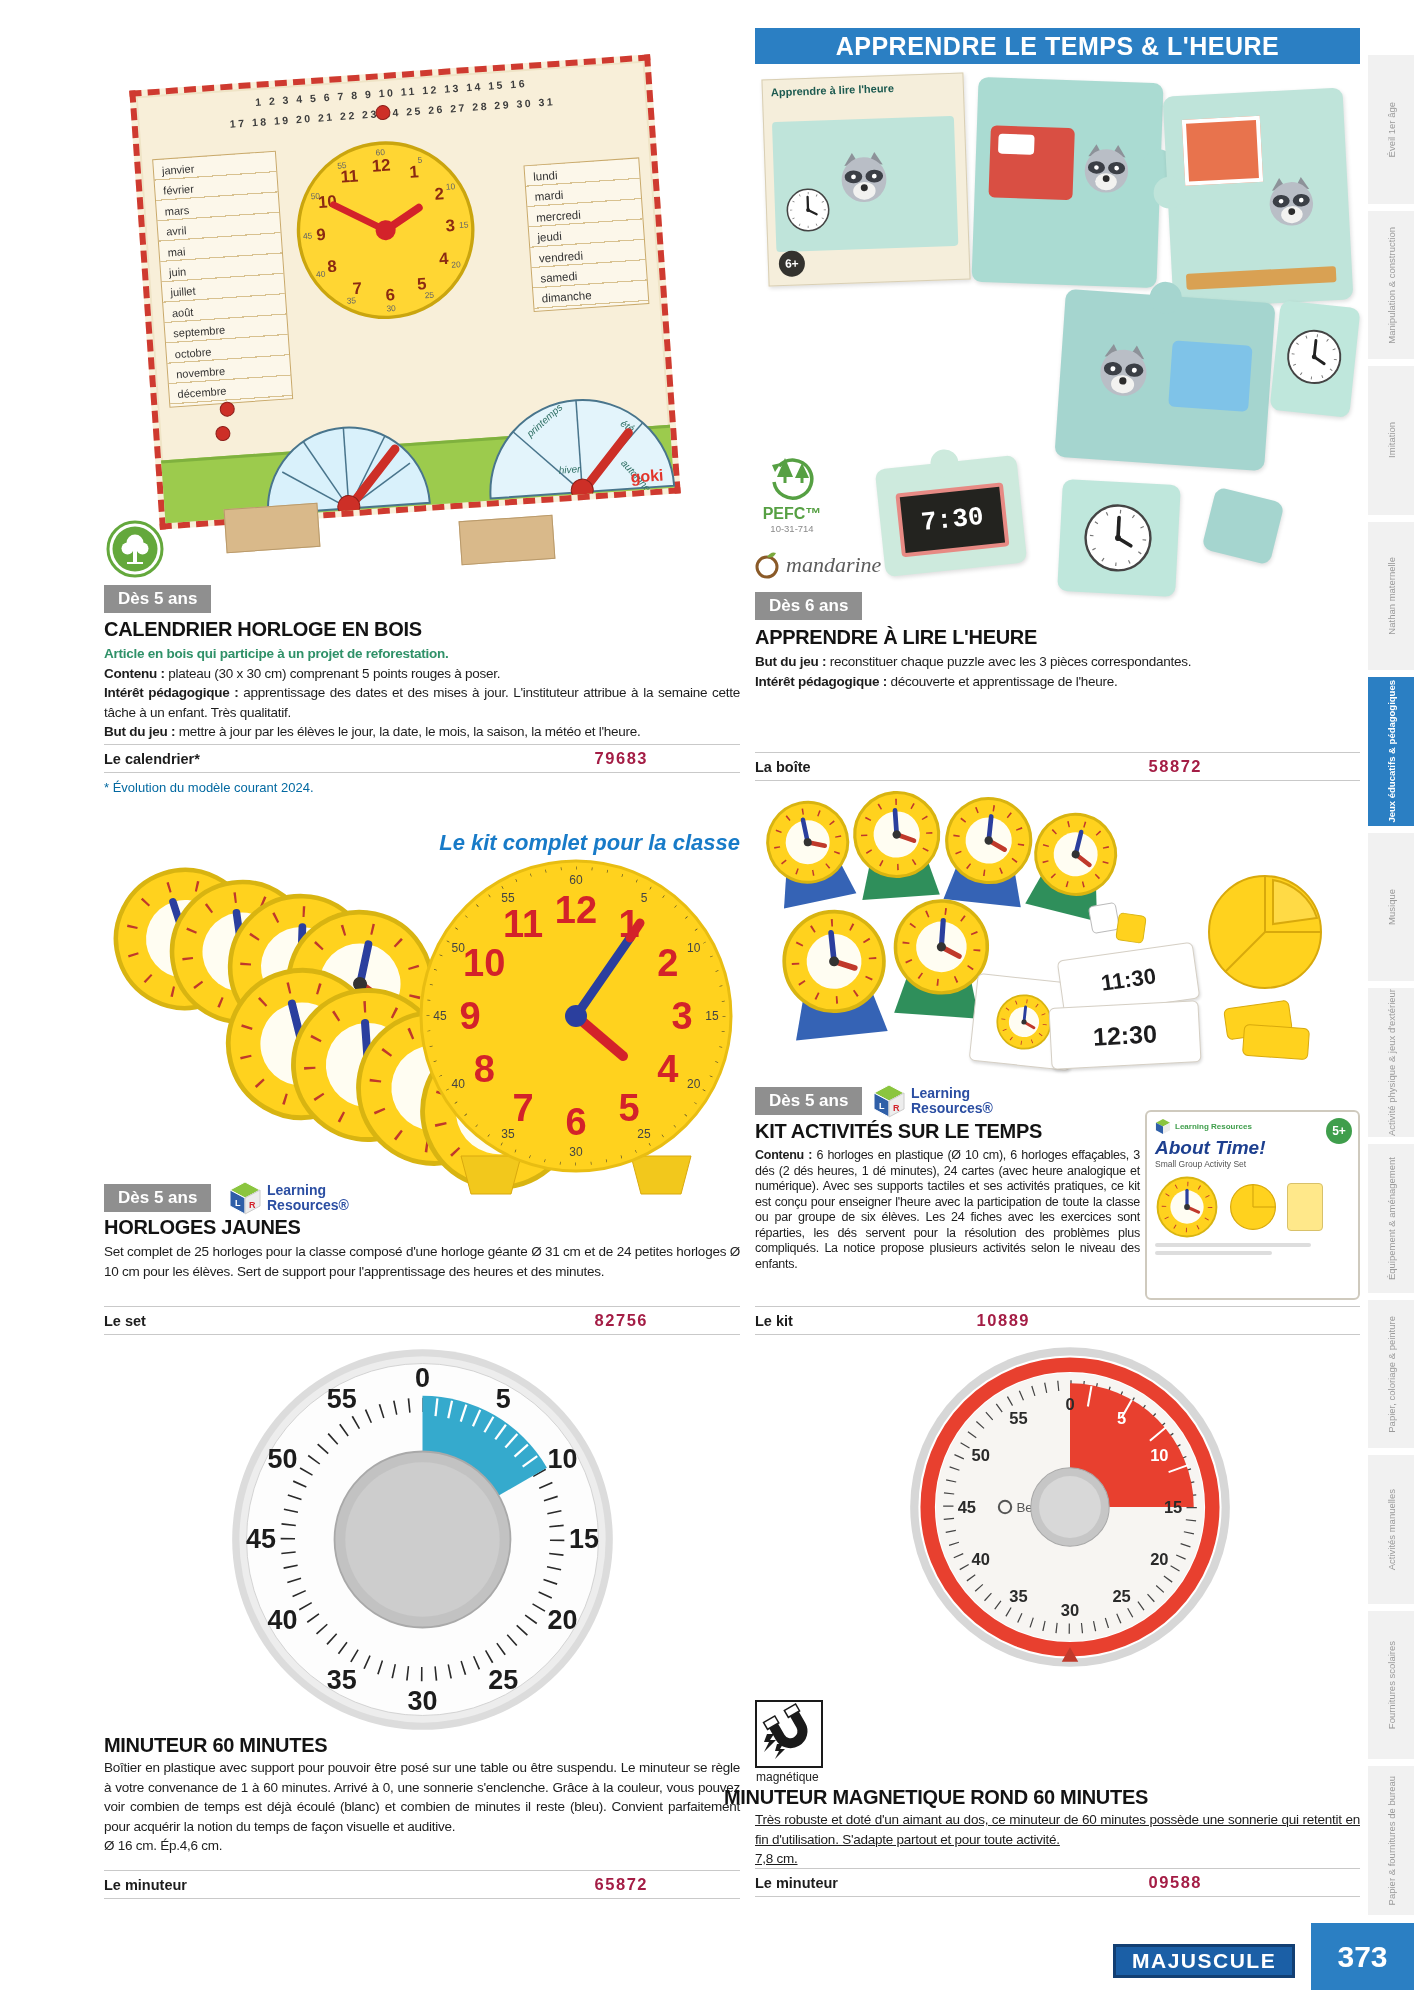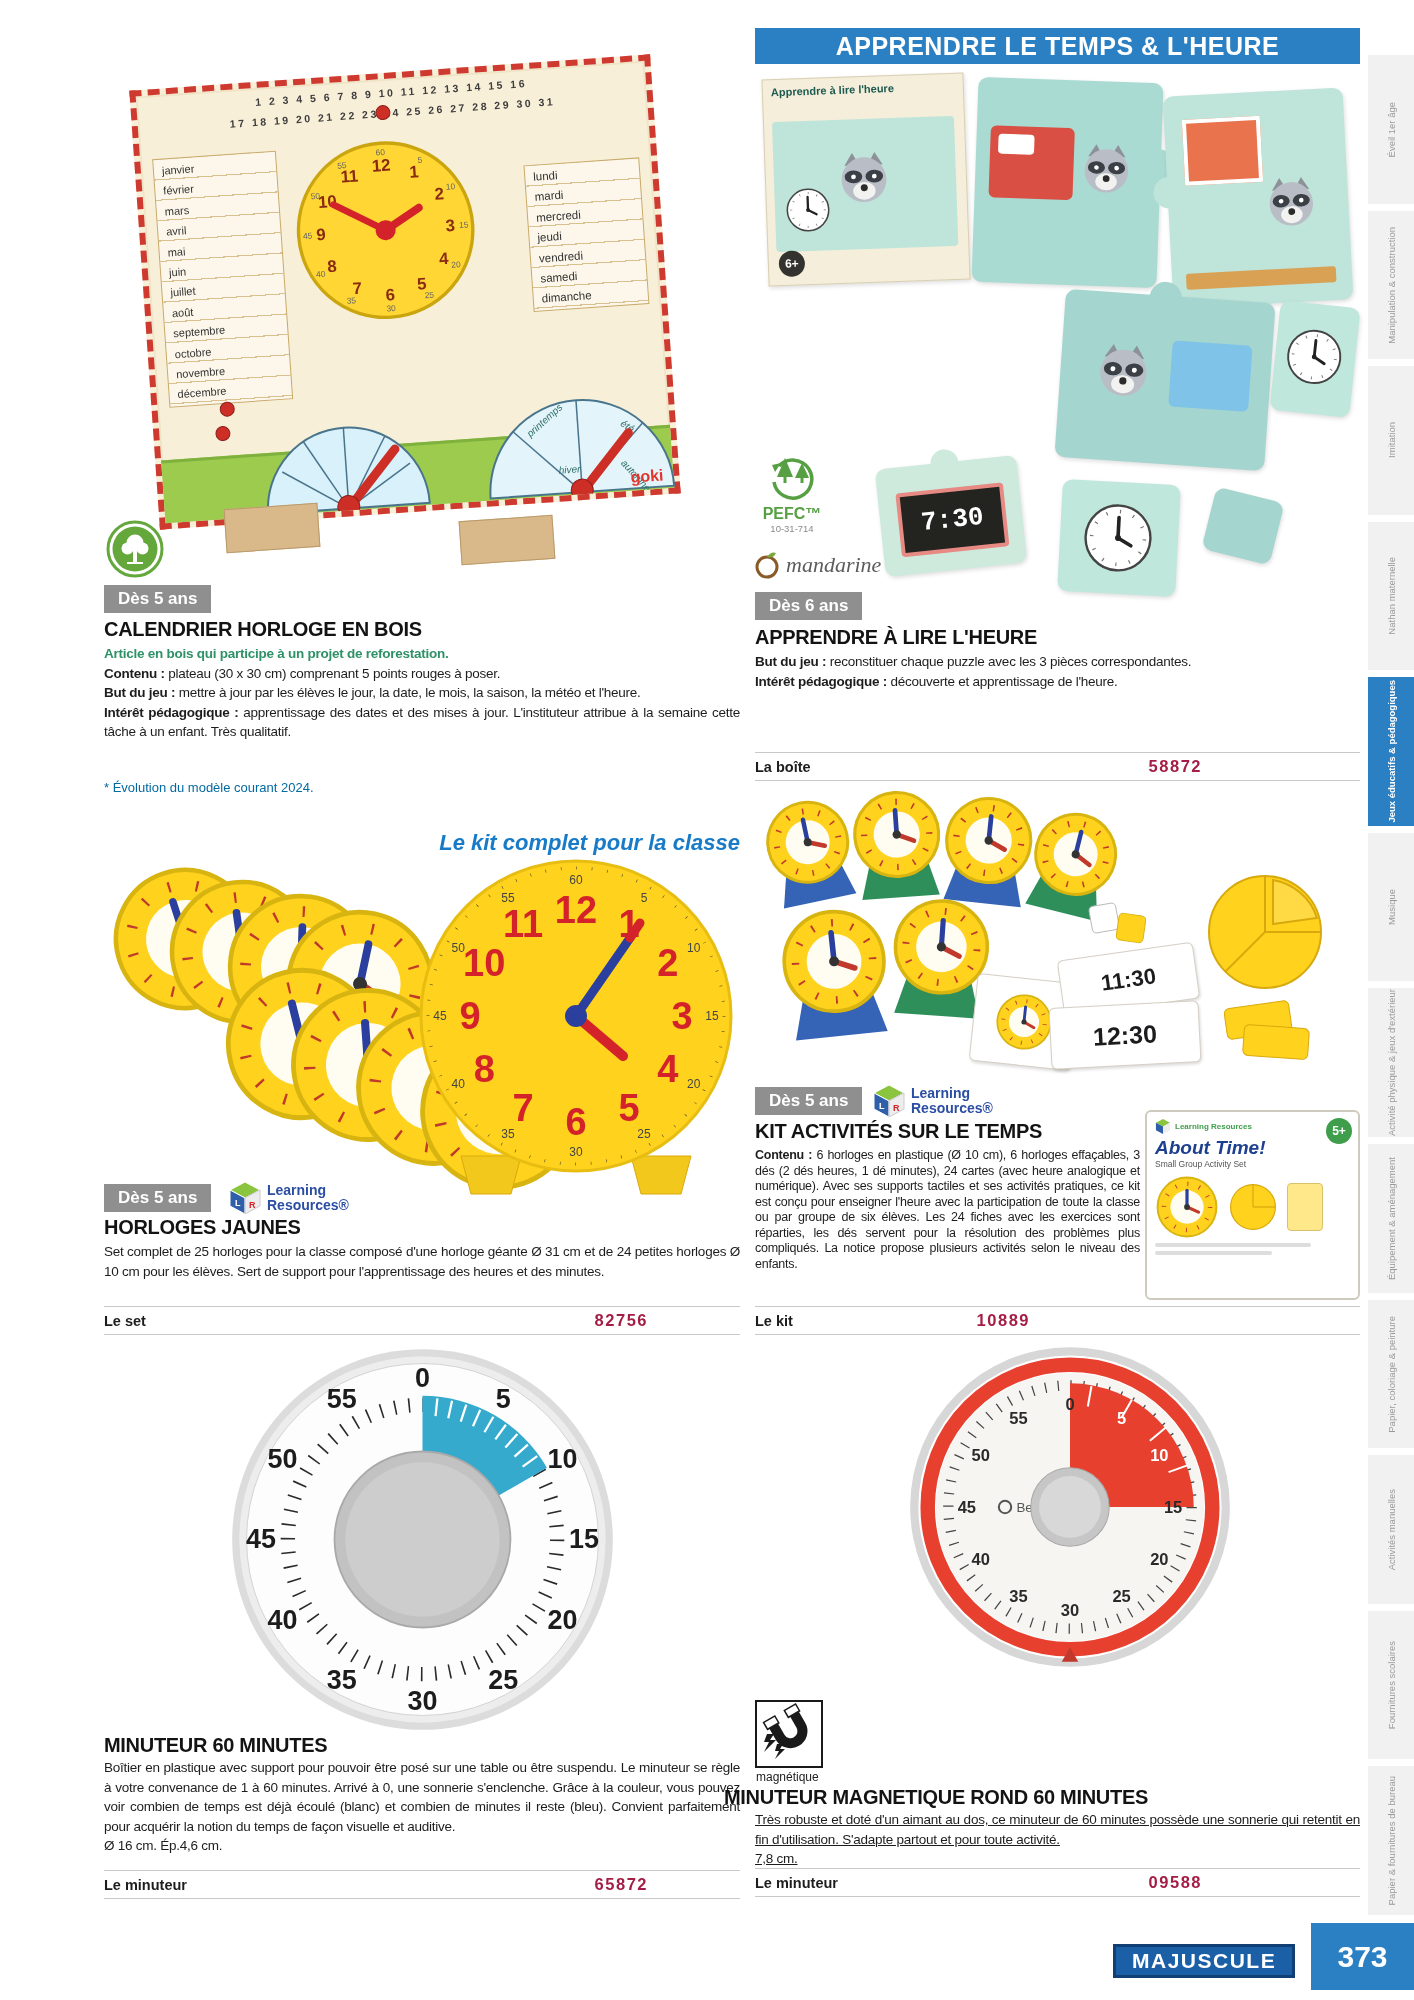--- a/index.html
+++ b/index.html
@@ -224,24 +224,28 @@
     <path d="M21,43 h16" stroke="#fff" stroke-width="2"></path>
   </svg>
   <div class="agebadge" style="left:104px;top:585px;">
     <span>Dès 5 ans</span>
   </div>
   <h2 class="ptitle" style="left:104px;top:618px;margin:0;">CALENDRIER HORLOGE EN BOIS</h2>
   <div class="descblock" style="left:104px;top:644px;width:636px;">
     <p class="ecoline">Article en bois qui participe à un projet de reforestation.</p>
     <p><b>Contenu :</b>
        <span>plateau (30 x 30 cm) comprenant 5 points rouges à poser.</span></p>
+    <p><b>Intérêt pédagogique :</b>
+       <span>apprentissage des dates et des mises à jour. L'instituteur attribue à la semaine cette tâche à un enfant. Très qualitatif.</span></p>
     <p><b>But du jeu :</b>
        <span>mettre à jour par les élèves le jour, la date, le mois, la saison, la météo et l'heure.</span></p>
-    <p><b>Intérêt pédagogique :</b>
-       <span>apprentissage des dates et des mises à jour. L'instituteur attribue à la semaine cette tâche à un enfant. Très qualitatif.</span></p>
+  </div>
+  <div class="prow" style="left:104px;top:744px;width:636px;">
+    <span class="plabel">Le calendrier*</span>
+    <span class="num" style="margin-right:92px;">79683</span>
   </div>
   <div class="footnote" style="left:104px;top:780px;">* Évolution du modèle courant 2024.</div>
 
   <div class="puzwrap">
     <div class="puzbox">
       <div class="bt">Apprendre à lire l'heure</div>
       <div style="position:absolute;left:8px;top:42px;width:182px;height:130px;background:#bfe4da;border-radius:4px;">
         <svg width="64" height="58" style="position:absolute;left:58px;top:30px;">
             <use href="#sym-raccoon"></use>
           </svg>

